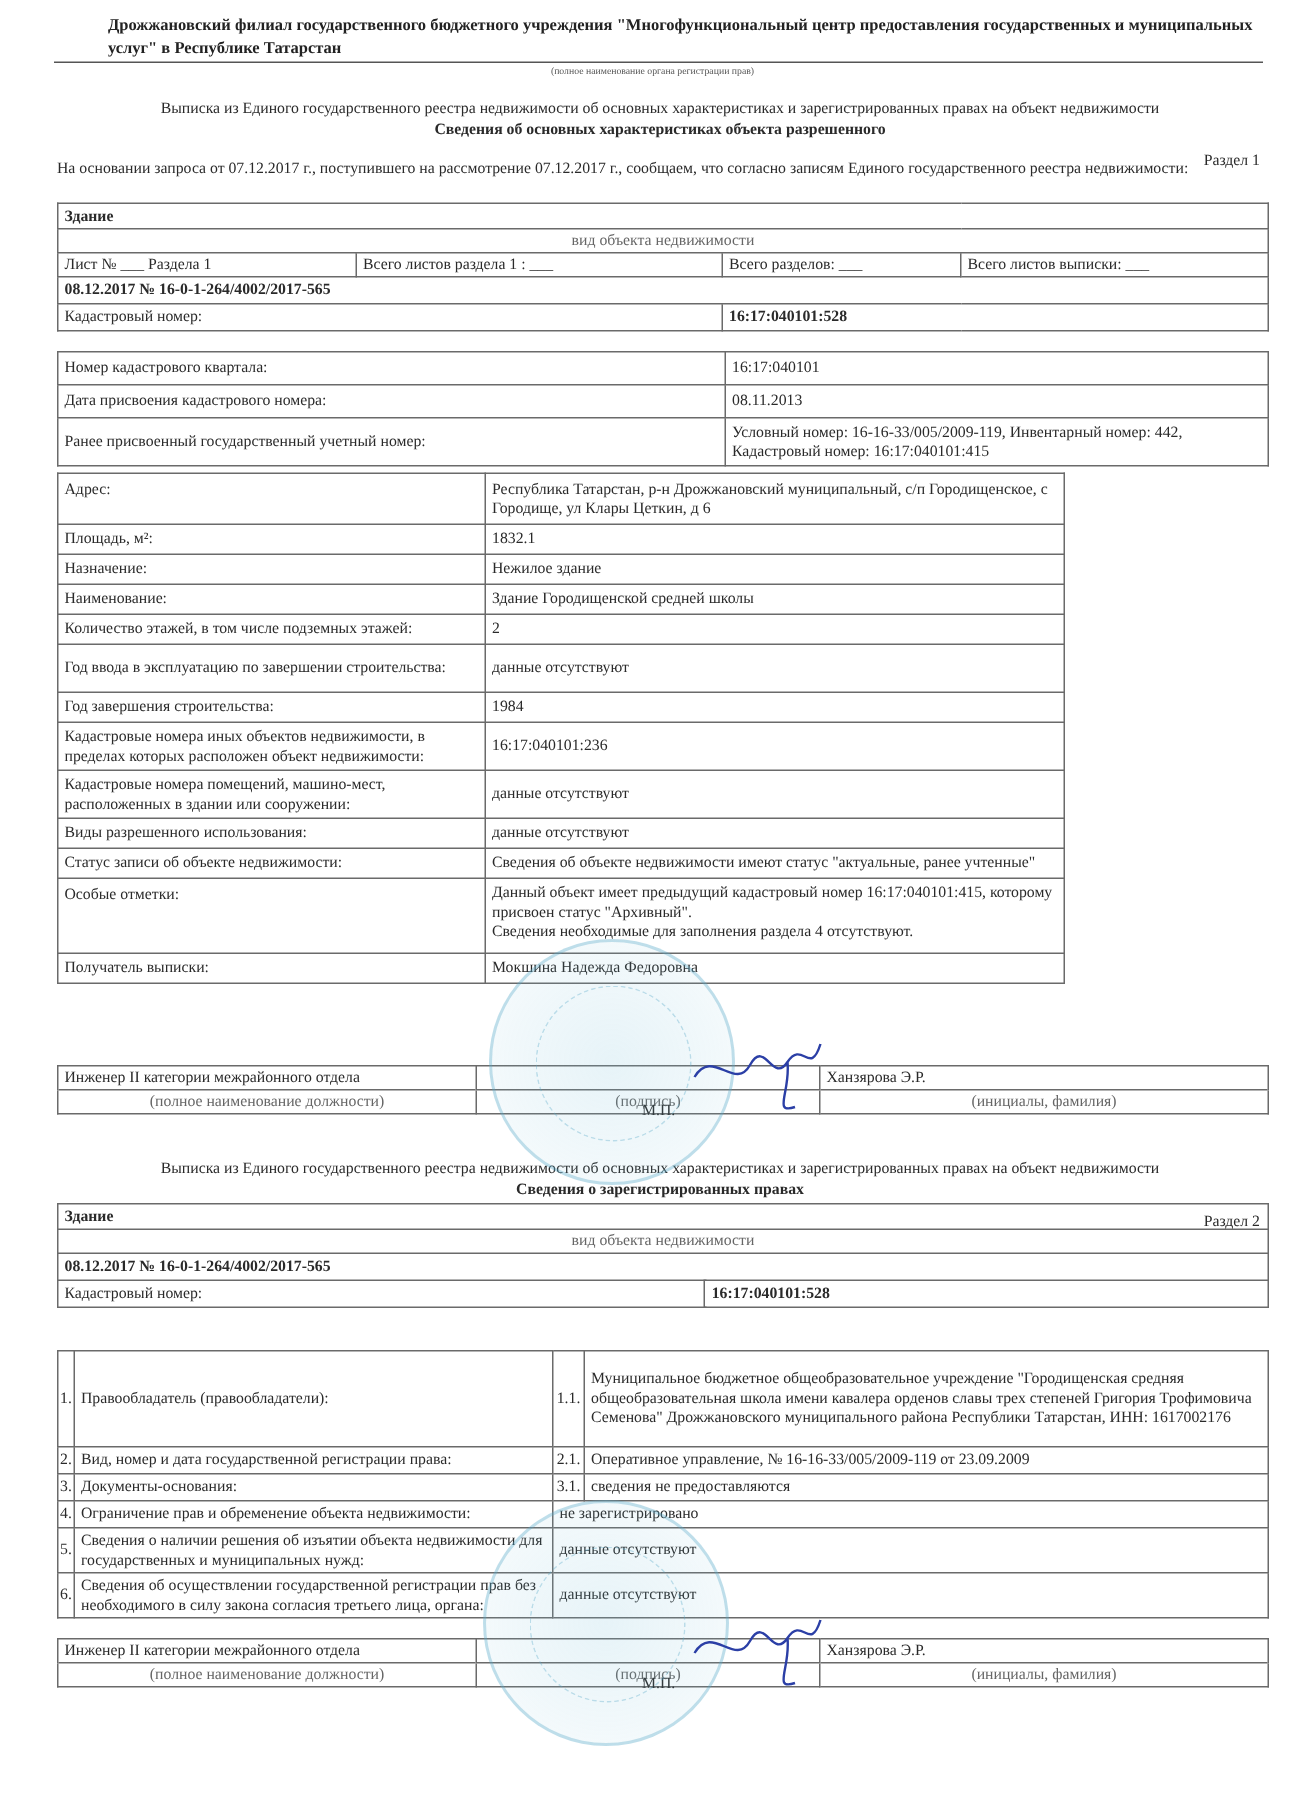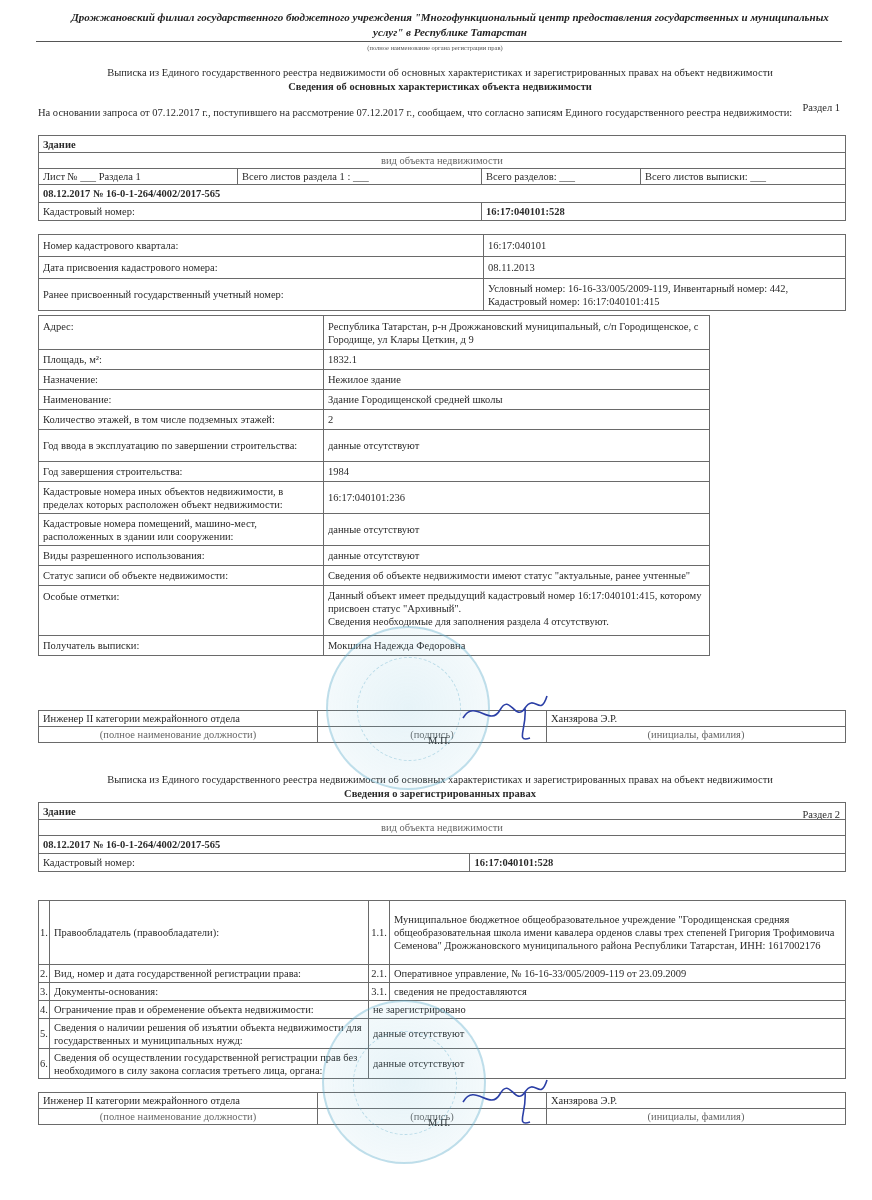--- a/index.html
+++ b/index.html
@@ -3,22 +3,22 @@
 <meta charset="utf-8">
 <style>
   html, body { margin: 0; padding: 0; background: #ffffff; }
   body {
     width: 872px; height: 1200px; position: relative; overflow: hidden;
     font-family: "Liberation Serif", "DejaVu Serif", serif;
     color: #2a2a2a; font-size: 10.5px;
   }
   .abs { position: absolute; }
   .org-title {
-    left: 60px; top: 10px; width: 780px; text-align: center;
-    font-weight: bold; font-size: 11px; line-height: 15px; color: #222; font-style: italic;
+    left: 72px; top: 10px; width: 780px; 
+    font-weight: bold; font-size: 11px; line-height: 15px; color: #222;
   }
   .org-line { left: 36px; top: 41px; width: 806px; border-top: 1px solid #555; }
   .caption { font-size: 6.5px; color: #555; text-align: center; }
   .section-label { right: 32px; font-size: 10.5px; margin-top: 48px; }
   .center-line { left: 40px; width: 800px; text-align: center; font-size: 10.5px; }
   .bold { font-weight: bold; }
   .intro { left: 38px; top: 106px; width: 800px; font-size: 10.5px; line-height: 14px; }
 
   table.grid { position: absolute; border-collapse: collapse; }
   table.grid td {
@@ -46,21 +46,21 @@
 </style>
 </head>
 <body>
 
 <div class="abs org-title">Дрожжановский филиал государственного бюджетного учреждения "Многофункциональный центр предоставления государственных и муниципальных услуг" в Республике Татарстан</div>
 <div class="abs org-line"></div>
 <div class="abs caption" style="left:300px;top:44px;width:270px;">(полное наименование органа регистрации прав)</div>
 
 <div class="abs section-label" style="top:54px;">Раздел 1</div>
 <div class="abs center-line" style="top:67px;">Выписка из Единого государственного реестра недвижимости об основных характеристиках и зарегистрированных правах на объект недвижимости</div>
-<div class="abs center-line bold" style="top:81px;">Сведения об основных характеристиках объекта недвижимости</div>
+<div class="abs center-line bold" style="top:81px;">Сведения об основных характеристиках объекта разрешенного</div>
 <div class="abs intro">На основании запроса от 07.12.2017 г., поступившего на рассмотрение 07.12.2017 г., сообщаем, что согласно записям Единого государственного реестра недвижимости:</div>
 
 <table class="grid" style="left:38px;top:135px;width:808px;">
   <tbody>
       <tr>
         <td colspan="4" class="bold" style="height:14px;">Здание</td>
       </tr>
   <tr class="caption-row">
         <td colspan="4">вид объекта недвижимости</td>
       </tr>
@@ -94,21 +94,21 @@
         <td>Ранее присвоенный государственный учетный номер:</td>
         <td>Условный номер: 16-16-33/005/2009-119, Инвентарный номер: 442, Кадастровый номер: 16:17:040101:415</td>
       </tr>
 </tbody>
   </table>
 
 <table class="grid" style="left:38px;top:315px;width:672px;">
   <tbody>
       <tr style="height:34px;">
         <td style="width:276px;vertical-align:top;padding-top:4px;">Адрес:</td>
-        <td>Республика Татарстан, р-н Дрожжановский муниципальный, с/п Городищенское, с Городище, ул Клары Цеткин, д 9</td>
+        <td>Республика Татарстан, р-н Дрожжановский муниципальный, с/п Городищенское, с Городище, ул Клары Цеткин, д 6</td>
       </tr>
   <tr style="height:20px;">
         <td>Площадь, м²:</td>
         <td>1832.1</td>
       </tr>
   <tr style="height:20px;">
         <td>Назначение:</td>
         <td>Нежилое здание</td>
       </tr>
   <tr style="height:20px;">

